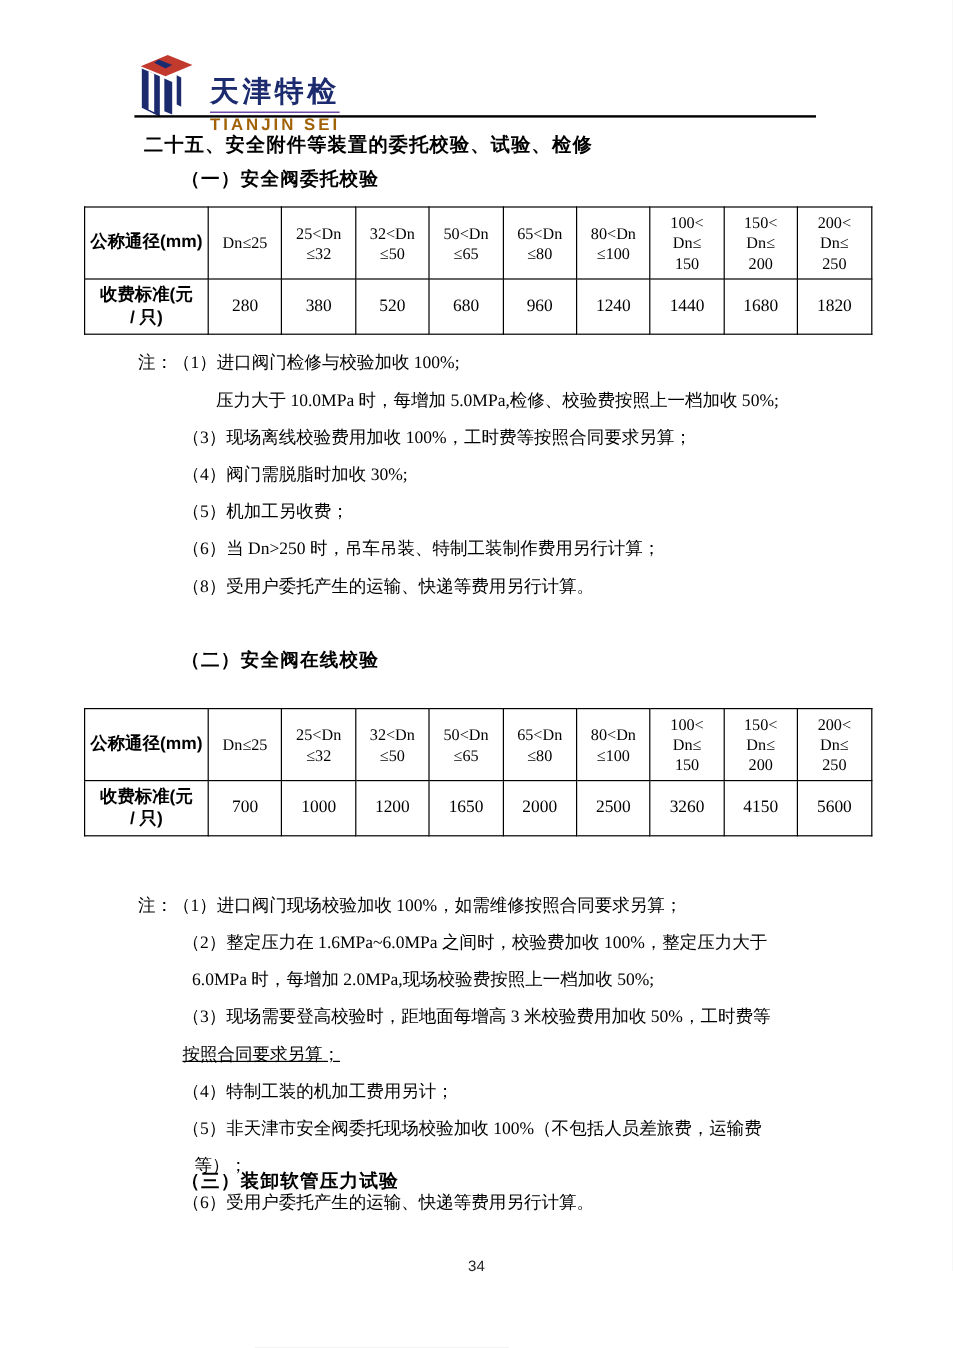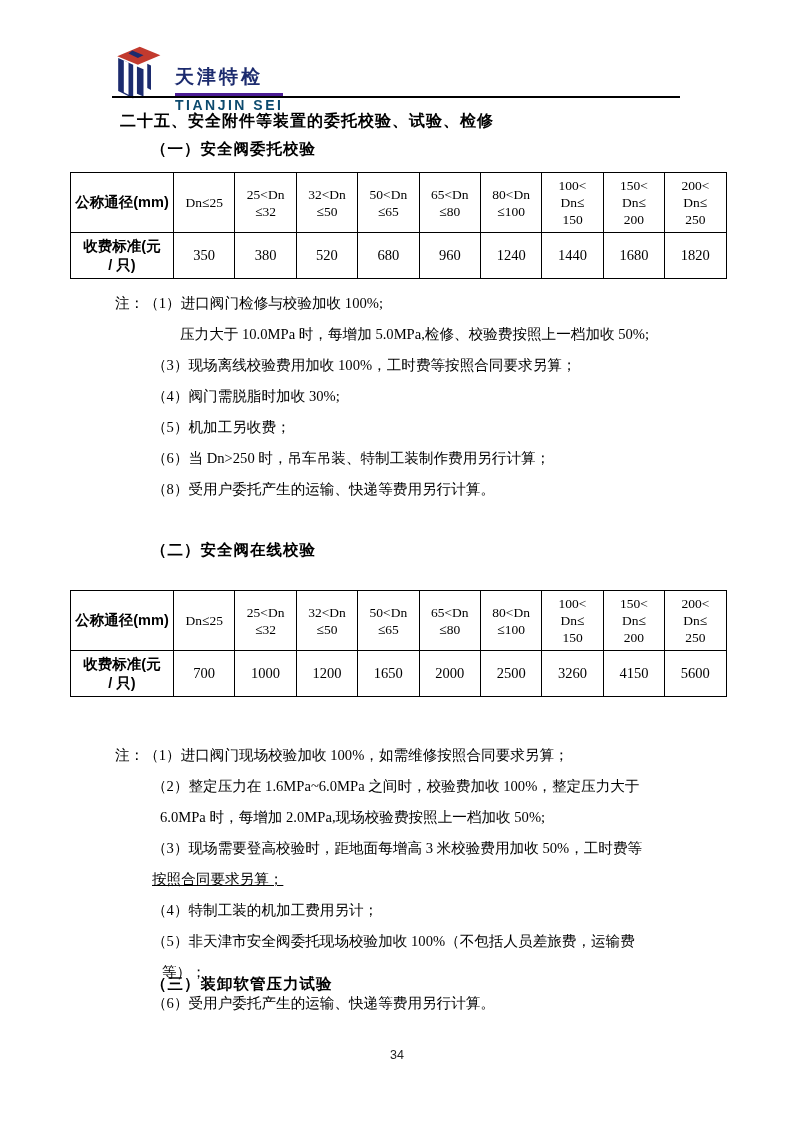--- a/index.html
+++ b/index.html
@@ -8,26 +8,26 @@
     background:#ffffff; color:#000;
     font-family:"Liberation Serif","DejaVu Serif",serif;
     overflow:hidden;
   }
   
   .logo-row { position:absolute; left:106px; top:34px; display:flex; gap:9px; align-items:center; }
   .logo-mark { width:60px; height:62px; }
   .logo-text { display:flex; flex-direction:column; }
   .logo-cn {
     font-family:"Liberation Sans",sans-serif; font-weight:bold;
-    font-size:19px; color:#1c2b6e; letter-spacing:3px; line-height:30px;margin-top:28px;
+    font-size:24px; color:#1c2b6e; letter-spacing:3px; line-height:30px;margin-top:28px;
   }
   .logo-en {
     font-family:"Liberation Sans",sans-serif; font-weight:bold;
-    font-size:14px; color:#0c4a6e; letter-spacing:2.5px;
-    border-top:3px solid #4c1d95; margin-top:1px; padding-top:1px;
+    font-size:14px; color:#a16207; letter-spacing:2.5px;
+    border-top:1px solid #4c1d95; margin-top:1px; padding-top:1px;
   }
   .header-rule { position:absolute; left:112px; top:96px; width:568px; height:2px; background:#000; }
 
   
   .h { position:absolute; font-family:"Liberation Sans",sans-serif; font-weight:bold; color:#000; white-space:nowrap; }
   .h-main { left:120px; top:111px; font-size:16px; letter-spacing:1px; }
   .h-sub  { font-size:15.5px; letter-spacing:1px; }
   .h-sub1 { left:151px; top:139px; }
   .h-sub2 { left:151px; top:540px; }
   .h-sub3 { left:151px; top:974px; }
@@ -117,21 +117,21 @@
       <td class="hdr-cell">150&lt;
 Dn≤
 200</td>
       <td class="hdr-cell">200&lt;
 Dn≤
 250</td>
     </tr>
     <tr>
       <td class="val-cell rowhdr">收费标准(元
 / 只)</td>
-      <td class="val-cell">350</td>
+      <td class="val-cell">280</td>
       <td class="val-cell">380</td>
       <td class="val-cell">520</td>
       <td class="val-cell">680</td>
       <td class="val-cell">960</td>
       <td class="val-cell">1240</td>
       <td class="val-cell">1440</td>
       <td class="val-cell">1680</td>
       <td class="val-cell">1820</td>
     </tr>
   </tbody>

